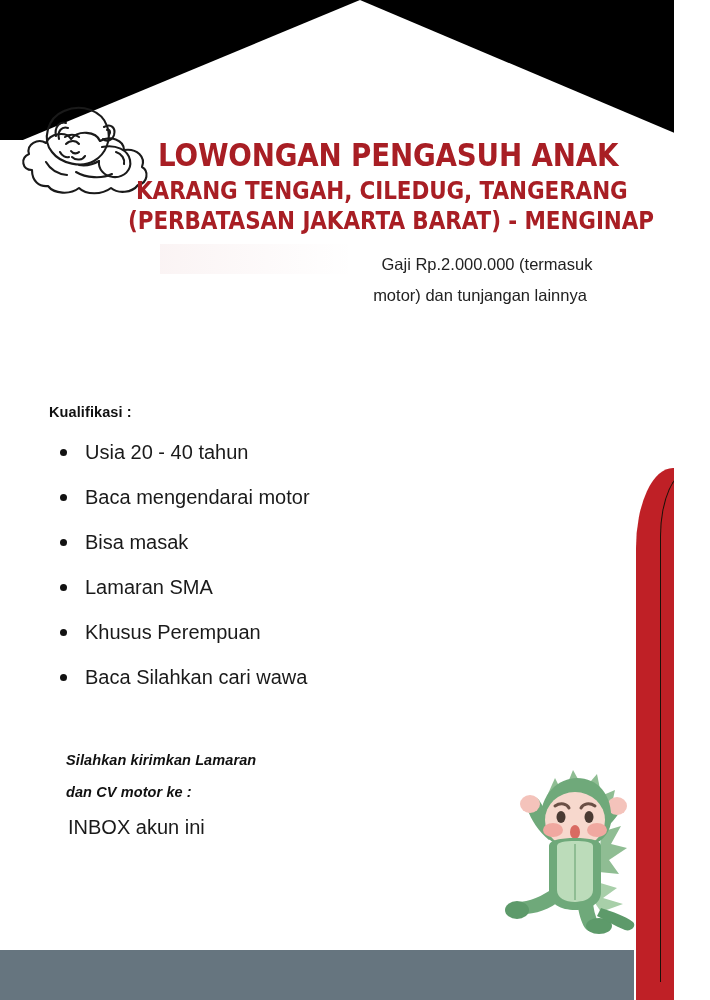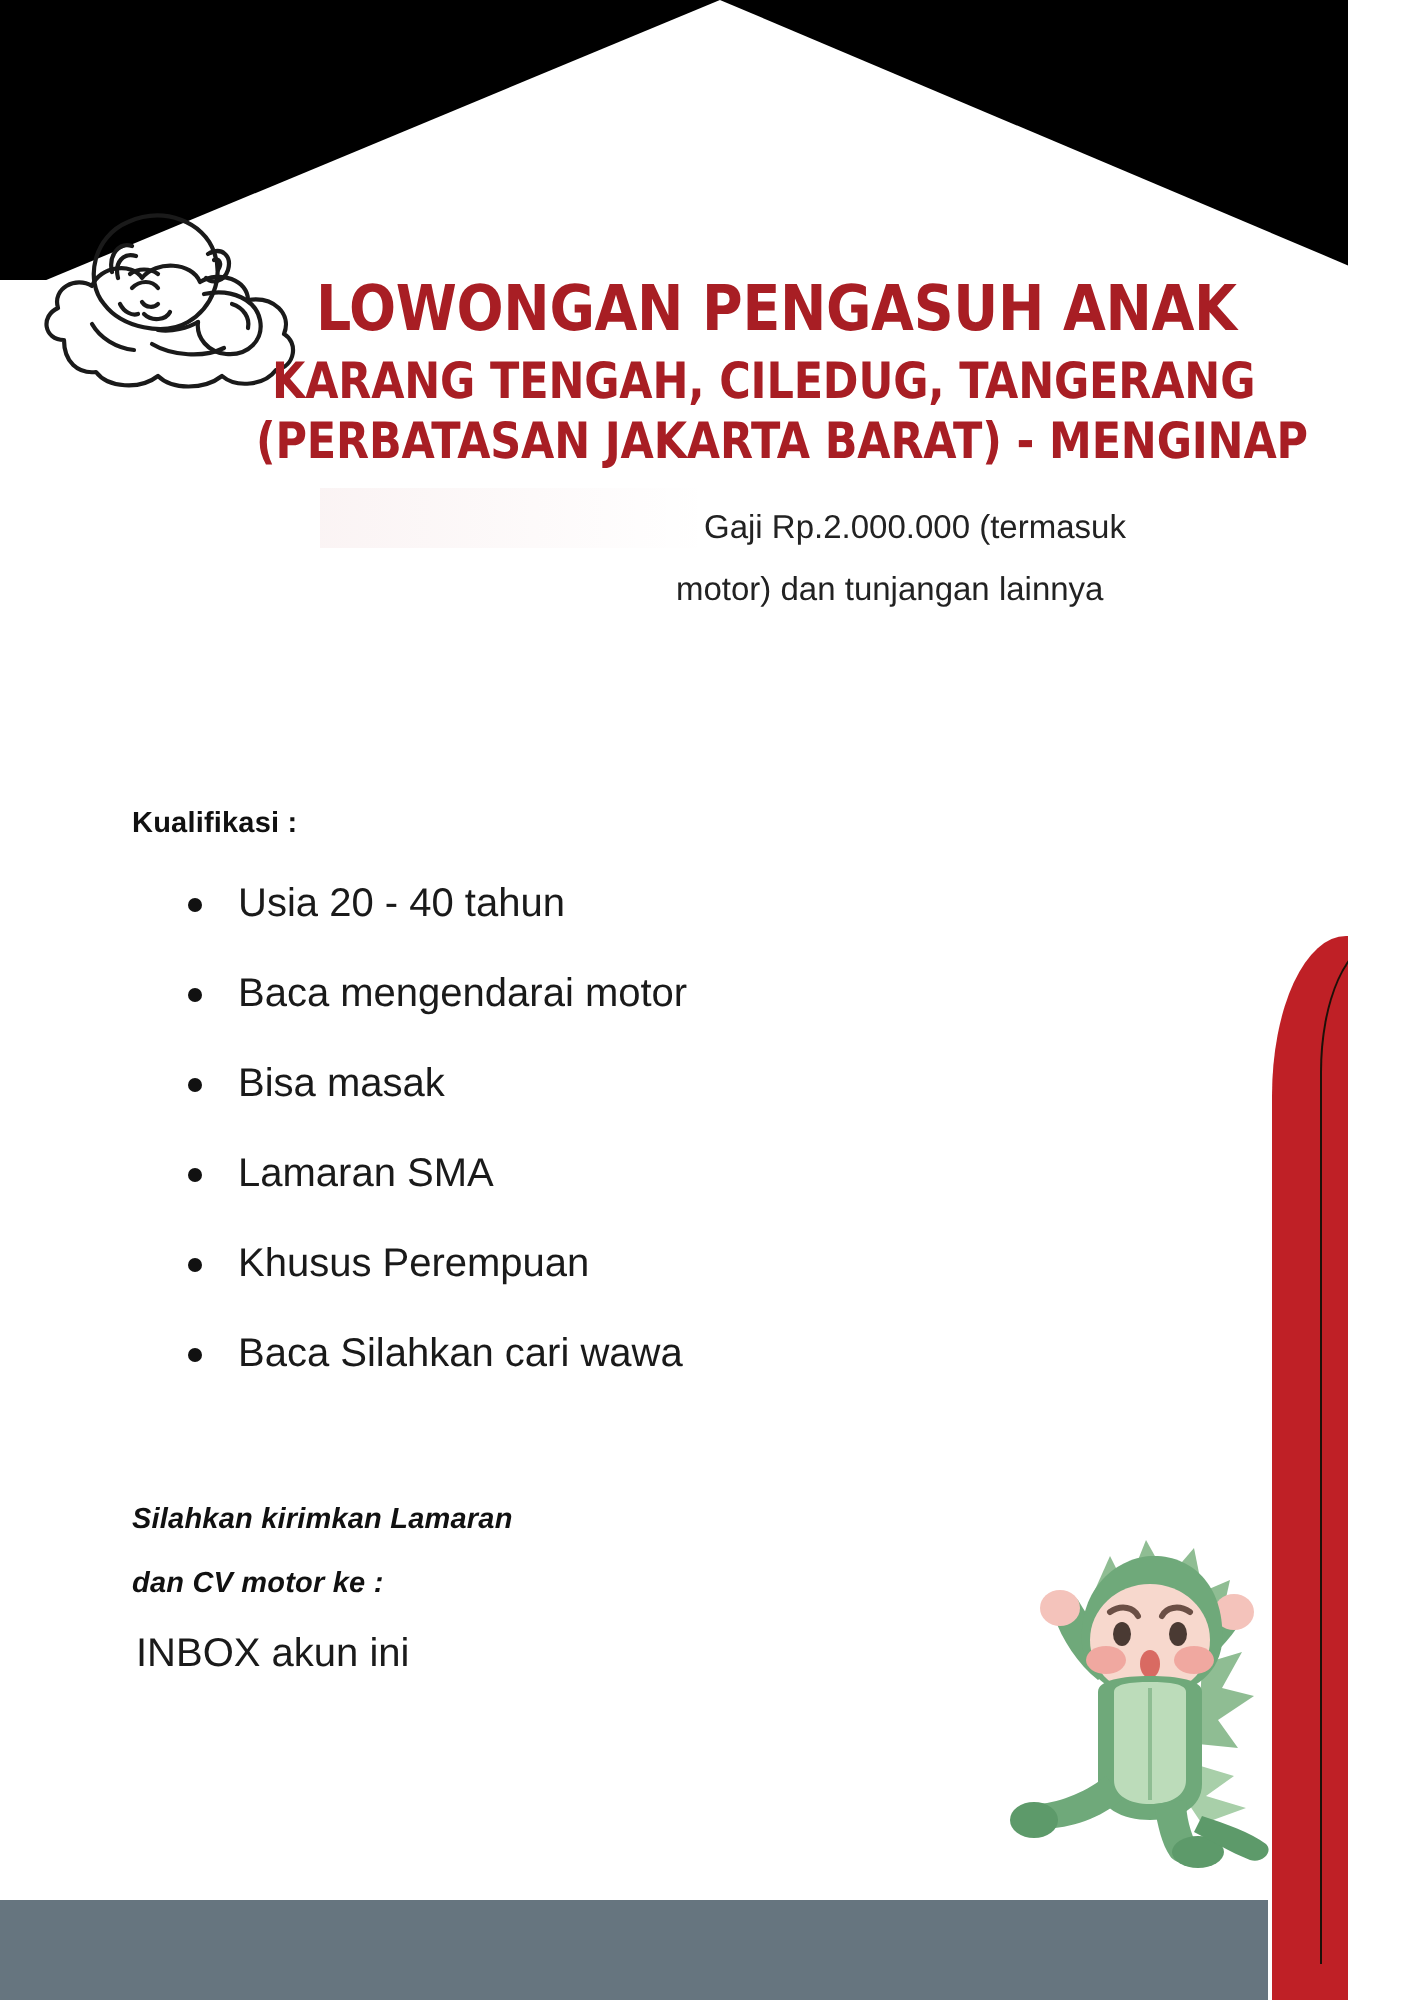--- a/index.html
+++ b/index.html
@@ -131,52 +131,52 @@
     margin: 0 0 2px 8px;
   }
   .title-sub.l2 { margin-left: 0px; }
 
   
   .salary {
     position: absolute;
     right: 52px;
     top: 255px;
     width: 270px;
-    text-align: left;
+    text-align: center;
     z-index: 6;
   }
   .salary p {
     margin: 0 0 13px 0;
     font-family: "Liberation Sans", sans-serif;
     font-size: 16.5px;
     line-height: 1.1;
     color: #222222;
     white-space: nowrap;
   }
   .salary p.indent { margin-left: -14px; }
 
   
   .quals {
     position: absolute;
-    left: 66px;
+    left: 49px;
     top: 404px;
     width: 520px;
     z-index: 6;
   }
   .quals-heading {
     font-family: "Liberation Sans", sans-serif;
     font-weight: 700;
     font-size: 14.5px;
     letter-spacing: 0.1px;
     color: #111111;
     margin: 0 0 22px 0;
   }
   .quals ul {
     list-style: none;
-    margin: 17px;
+    margin: 0;
     padding: 0;
   }
   .quals li {
     position: relative;
     padding-left: 36px;
     margin: 0 0 25px 0;
     font-family: "Liberation Sans", sans-serif;
     font-size: 20px;
     line-height: 1.0;
     color: #1a1a1a;

